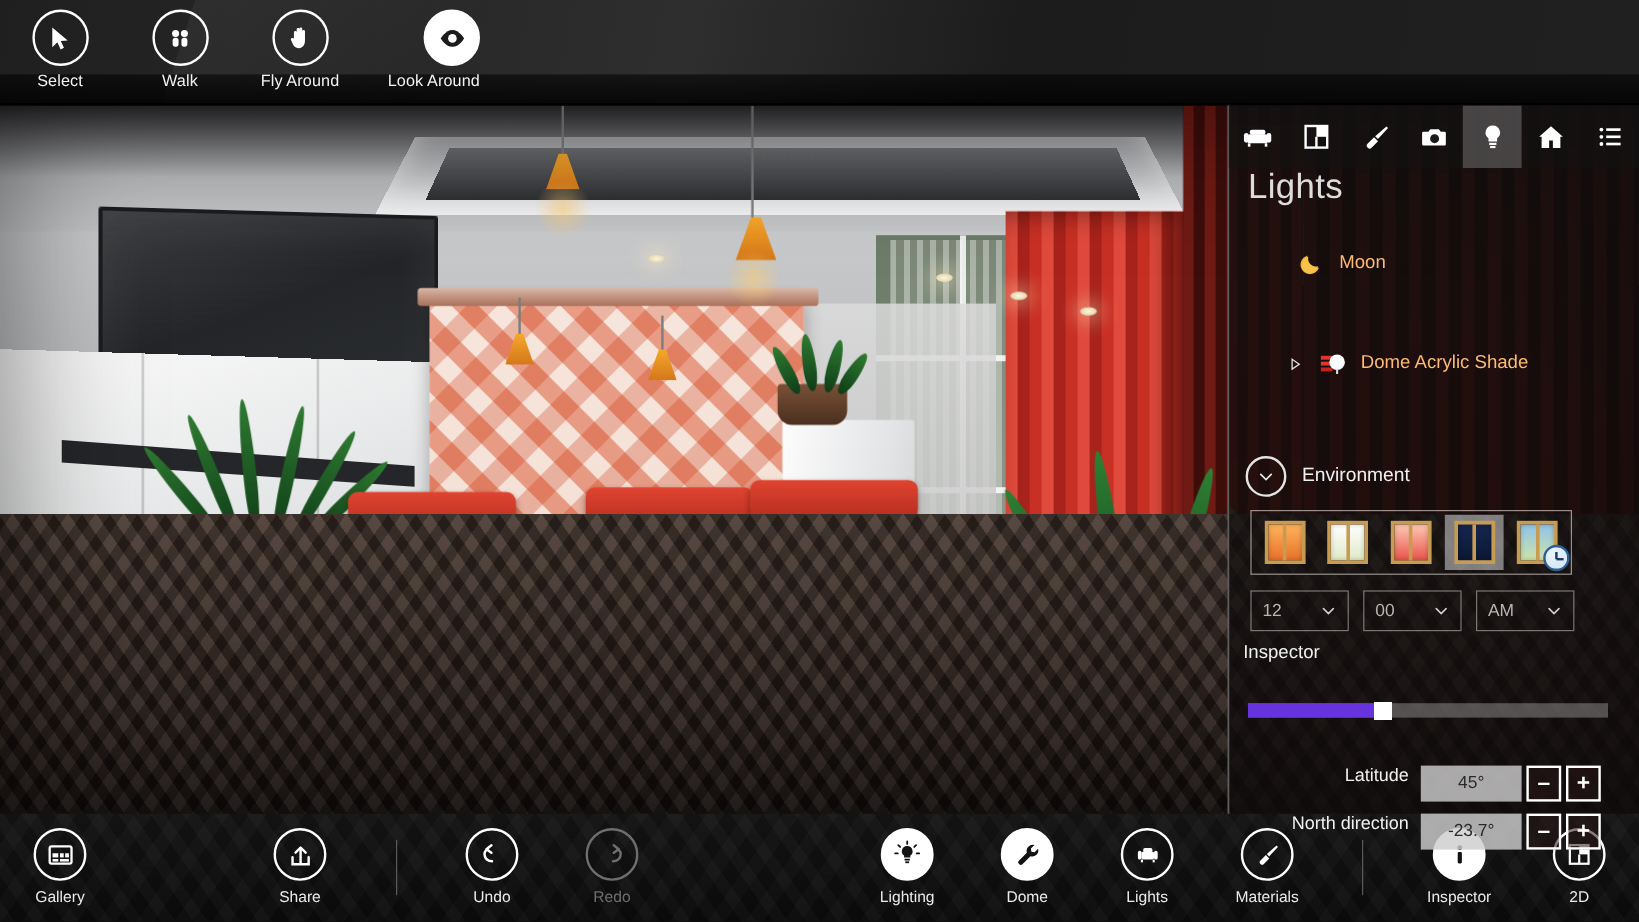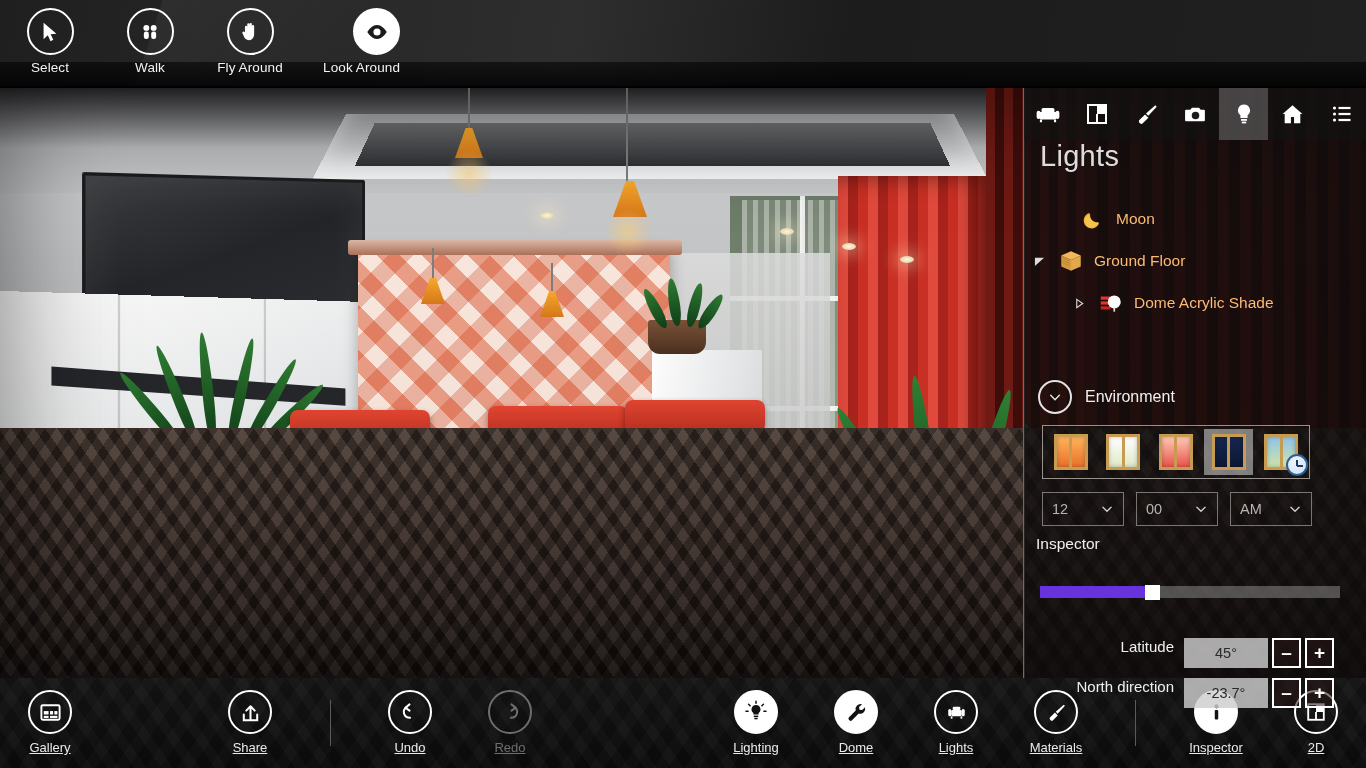--- a/index.html
+++ b/index.html
@@ -384,21 +384,21 @@
     display:flex; flex-direction:column; align-items:center; gap:6px;
     cursor:pointer; z-index:2;
   }
   .bb-circle{
     width:44px; height:44px; border-radius:50%;
     border:2px solid #fff; display:flex; align-items:center; justify-content:center;
     color:#fff;
   }
   .bb-circle.filled{ background:#fff; color:#121212; }
   .bb-circle.disabled{ border-color:#6e6e6e; color:#6e6e6e; }
-  .bb-label{ font-size:13px; color:#eaeaea;text-decoration:underline; }
+  .bb-label{ font-size:13px; color:#eaeaea; }
   .bb-label.disabled{ color:#6e6e6e; }
   .bb-sep{ position:absolute; top:22px; width:1px; height:46px; background:#5a5a5a; z-index:2; }
   svg{ display:block; }
 </style>
 </head>
 <body>
 
 <div id="app">
 
   <div id="top-toolbar">
@@ -648,36 +648,20 @@
         <div class="twisty"></div>
         <div class="ticon">
           <svg width="25" height="25" viewBox="0 0 24 24">
             <path d="M17.5 15.2A7.2 7.2 0 0 1 8.4 5.6 7.6 7.6 0 1 0 17.5 15.2z" fill="#e8a72c"></path>
             <path d="M16.8 14.3A6.4 6.4 0 0 1 8.9 6.6 6.8 6.8 0 1 0 16.8 14.3z" fill="#f5c349"></path>
           </svg>
         </div>
         <div class="tlabel">Moon</div>
       </div>
 
-      <div class="tree-row" style="top:100px; padding-left:10px;">
-        <div class="twisty">
-          <svg width="11" height="11" viewBox="0 0 12 12">
-              <path d="M1 2 L11 2 L1 11 Z" fill="#ddd"></path>
-            </svg>
-        </div>
-        <div class="ticon">
-          <svg width="26" height="26" viewBox="0 0 24 24">
-            <path d="M12 3 L21 7 L12 11 L3 7z" fill="#f0b858"></path>
-            <path d="M3 7 L12 11 L12 21 L3 17z" fill="#d39a3e"></path>
-            <path d="M21 7 L12 11 L12 21 L21 17z" fill="#e3a948"></path>
-            <path d="M4.6 9.5 L10.5 12 M4.6 11.6 L10.5 14.1 M4.6 13.7 L10.5 16.2" stroke="#b8842f" stroke-width=".7"></path>
-          </svg>
-        </div>
-        <div class="tlabel">Ground Floor</div>
-      </div>
 
       <div class="tree-row" style="top:142px; padding-left:50px;">
         <div class="twisty">
           <svg width="11" height="11" viewBox="0 0 12 12">
               <path d="M3 1.5 L9.5 6 L3 10.5 Z" fill="none" stroke="#ddd" stroke-width="1.2"></path>
             </svg>
         </div>
         <div class="ticon">
           <svg width="26" height="26" viewBox="0 0 24 24">
             <rect x="2.5" y="6" width="9" height="3" fill="#e0352a"></rect>

